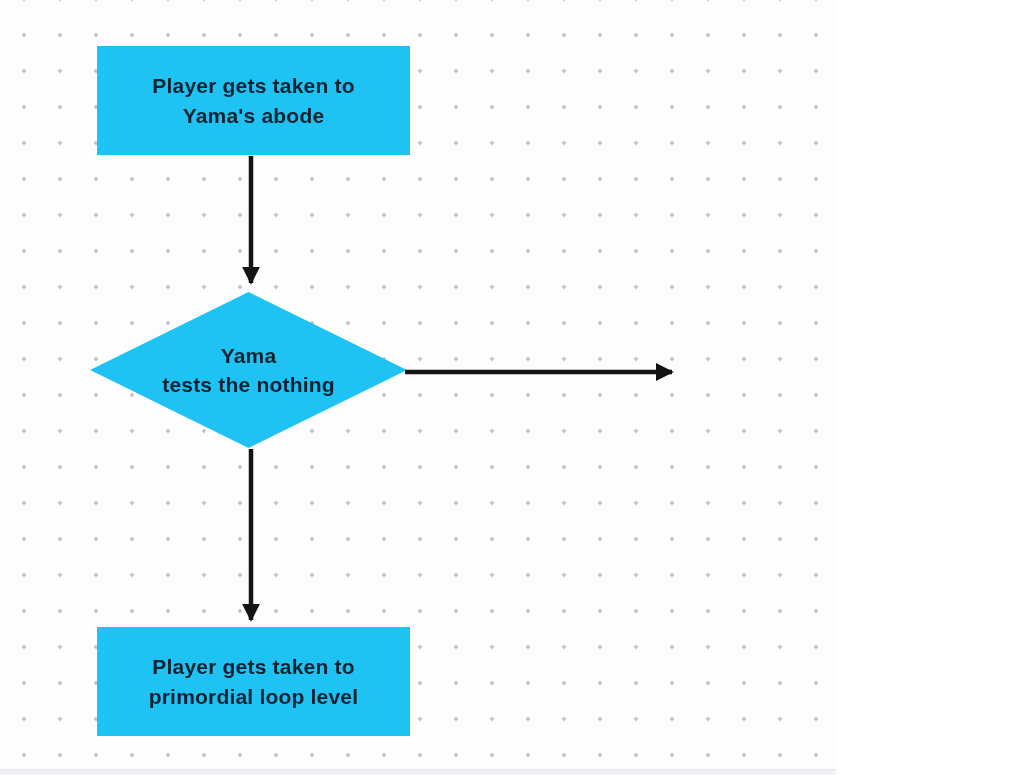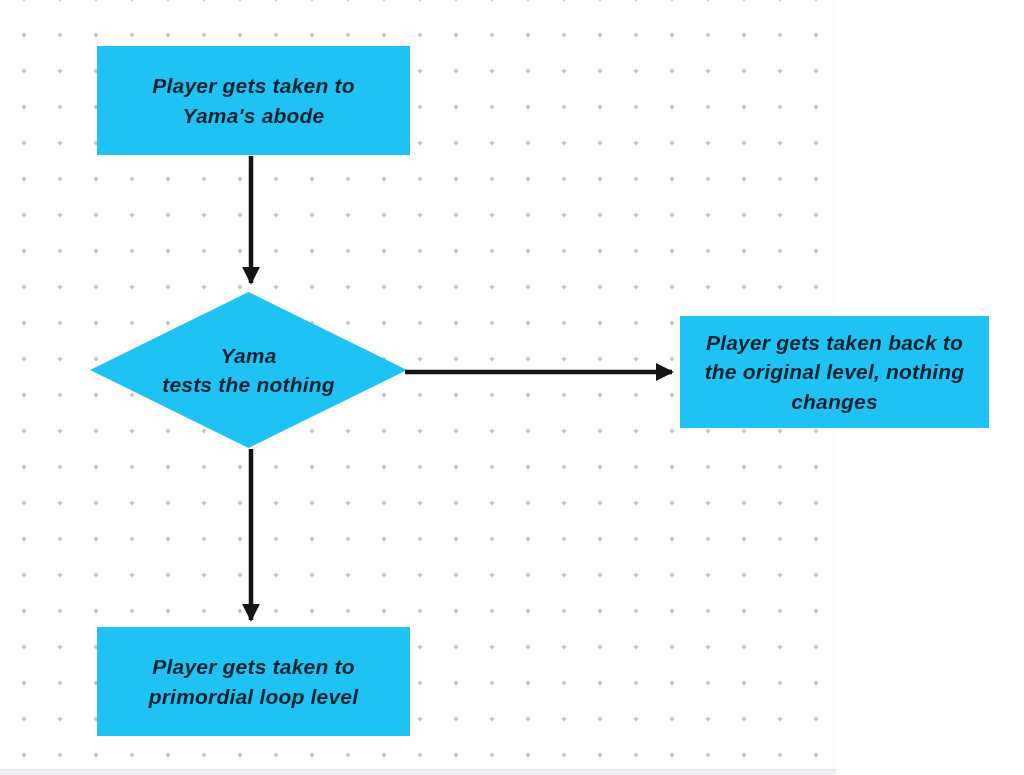--- a/index.html
+++ b/index.html
@@ -7,21 +7,20 @@
     width: 1024px; height: 775px; overflow: hidden;
     font-family: "Liberation Sans", sans-serif;
   }
   .canvas {
     position: relative;
     width: 836px; height: 775px;
     background-color: var(--canvas_bg, #fdfdfd);
     background-image: radial-gradient(circle, var(--dot, #c6c8cc) 1.6px, transparent 2px);
     background-size: 36px 36px;
     background-position: 6px 17px;
-    font-style: italic;
   }
   .node {
     position: absolute;
     display: flex; align-items: center; justify-content: center;
     background: var(--shape_fill, #1ec3f3);
     color: var(--shape_text, #0d2230);
     font-weight: bold;
     font-size: 21px;
     line-height: 1.4;
     letter-spacing: 0.2px;
@@ -61,25 +60,20 @@
   <div class="node" id="node-start">
     <span class="label">Player gets taken to
 Yama's abode</span>
   </div>
 
   <div class="node" id="node-decision">
     <span class="label">Yama
 tests the nothing</span>
   </div>
 
-  <div class="node" id="node-return">
-    <span class="label">Player gets taken back to
-the original level, nothing
-changes</span>
-  </div>
 
   <div class="node" id="node-loop">
     <span class="label">Player gets taken to
 primordial loop level</span>
   </div>
 
   <svg class="connectors" viewBox="0 0 1024 775" aria-hidden="true">
     <defs>
       <marker id="ah" viewBox="0 0 10 10" refX="9" refY="5" markerWidth="4" markerHeight="4" orient="auto-start-reverse">
         <path d="M 0 0 L 10 5 L 0 10 z"></path>

